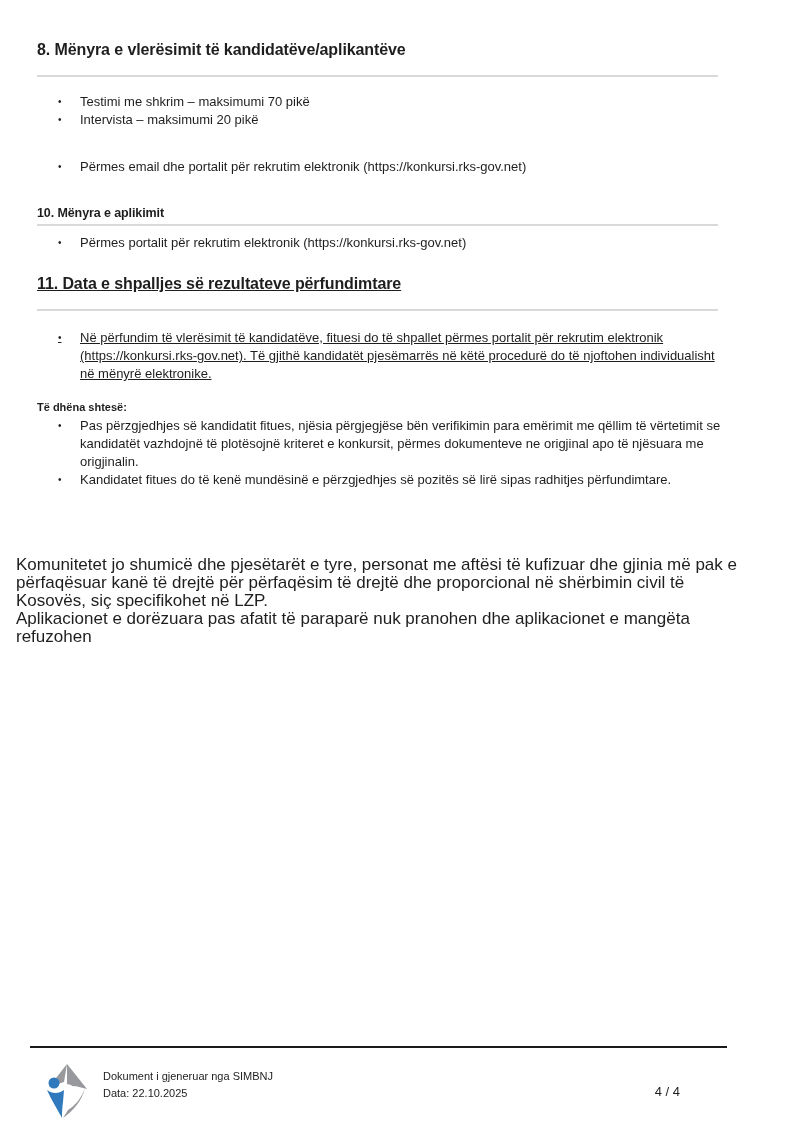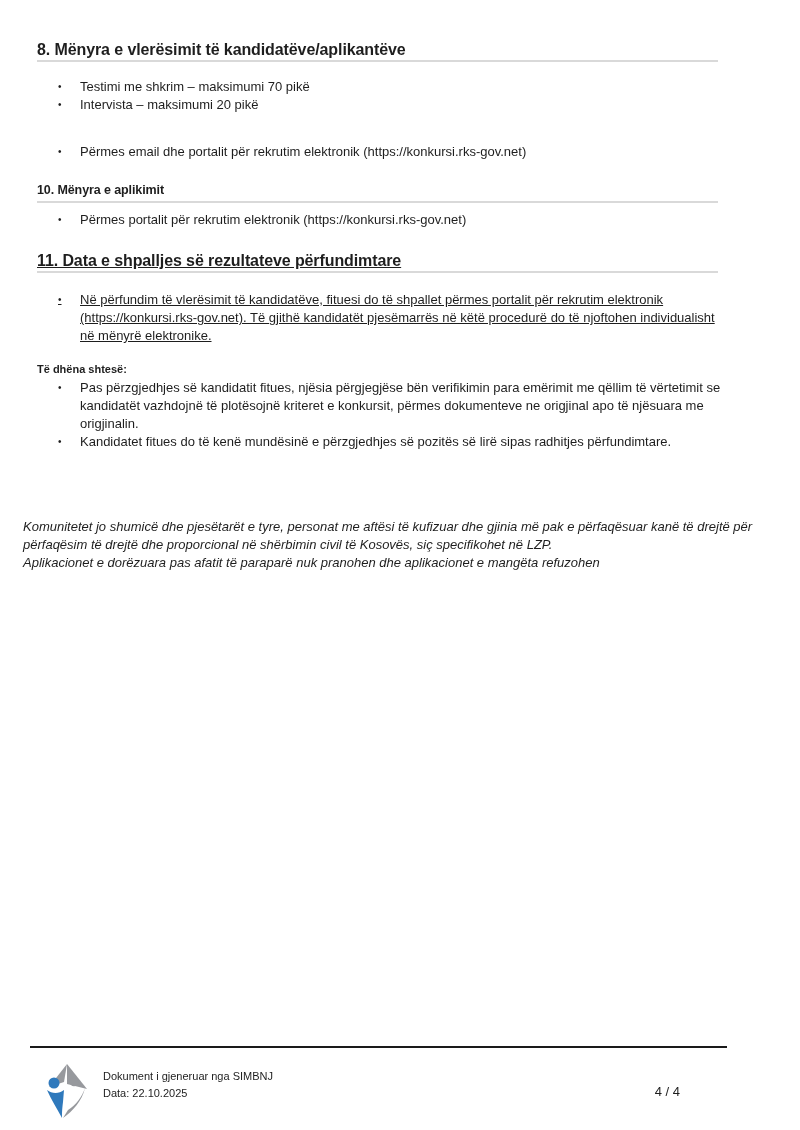--- a/index.html
+++ b/index.html
@@ -12,56 +12,55 @@
     color: var(--text, #1e1e1e);
     overflow: hidden;
   }
   .section { margin-left: 37px; width: 681px; }
   .heading {
     font-weight: bold;
     font-size: 16px;
     line-height: 19px;
     letter-spacing: -0.1px;
     border-bottom: 2px solid var(--heading-rule, #d9d9d9);
-    padding-bottom: 1px;
+    padding-bottom: 16px;
   }
   .heading.small {
     font-size: 12.5px;
     line-height: 15px;
     padding-bottom: 3px;
   }
   .bullets { font-size: 13px; line-height: 18px; }
   .bullet { display: flex; padding-left: 21px; }
   .dot { flex: none; width: 22px; font-size: 10px; line-height: 18px; }
   .bullet-text { flex: 1; }
 
   #sec8 { margin-top: 40px; }
   #sec8 .bullets { margin-top: 16px; }
   #sec9 { margin-top: 29px; }
   #sec9 .bullets { margin-top: 15px; }
-  #sec10 { margin-top: 22px; }
+  #sec10 { margin-top: 30px; }
   #sec10 .bullets { margin-top: 8px; }
   #sec11 { margin-top: 22px; text-decoration: underline; }
   #sec11 .bullets { margin-top: 18px; }
 
   #additional { margin-top: 16px; margin-left: 37px; width: 700px; }
   #additional .sub-heading {
     font-size: 11px;
     line-height: 16px;
     font-weight: bold;
   }
   #additional .bullets { margin-top: 2px; }
 
   #closing {
     margin-top: 67px;
-    margin-left: 23px;
+    margin-left: 16px;
     width: 740px;
-    font-size: 13px;
+    font-size: 17px;
     line-height: 18px;
-    font-style: italic;
   }
 
   .footer-rule {
     position: absolute;
     left: 30px;
     top: 1046px;
     width: 697px;
     height: 2px;
     background: var(--footer-rule, #1a1a1a);
   }

